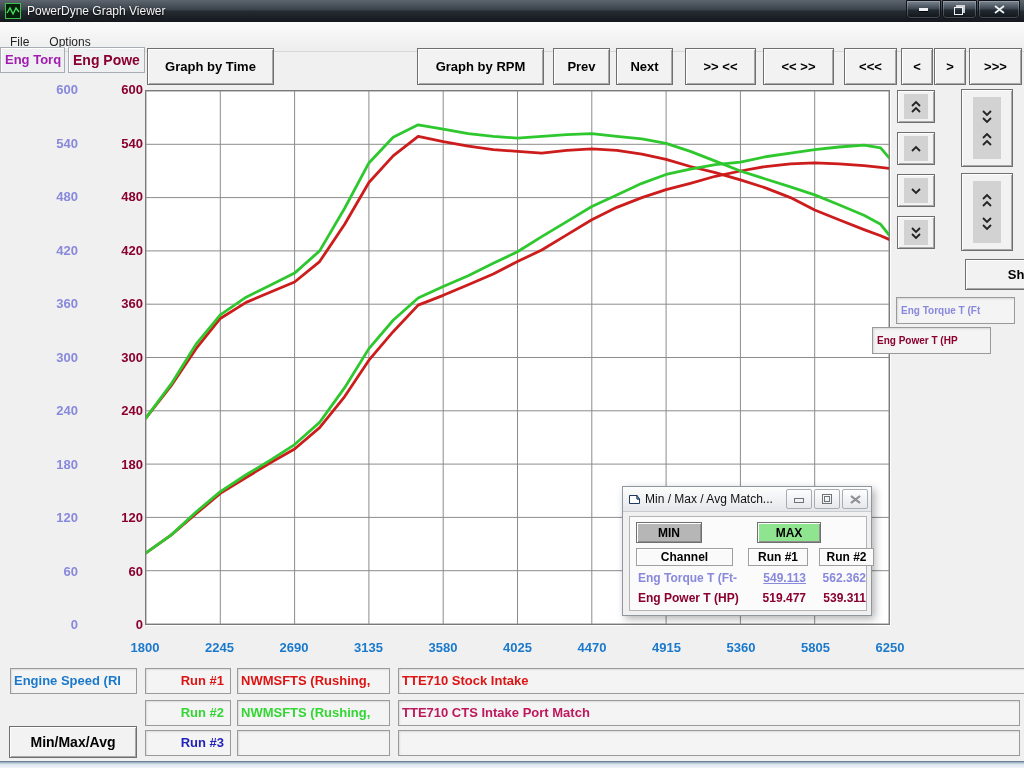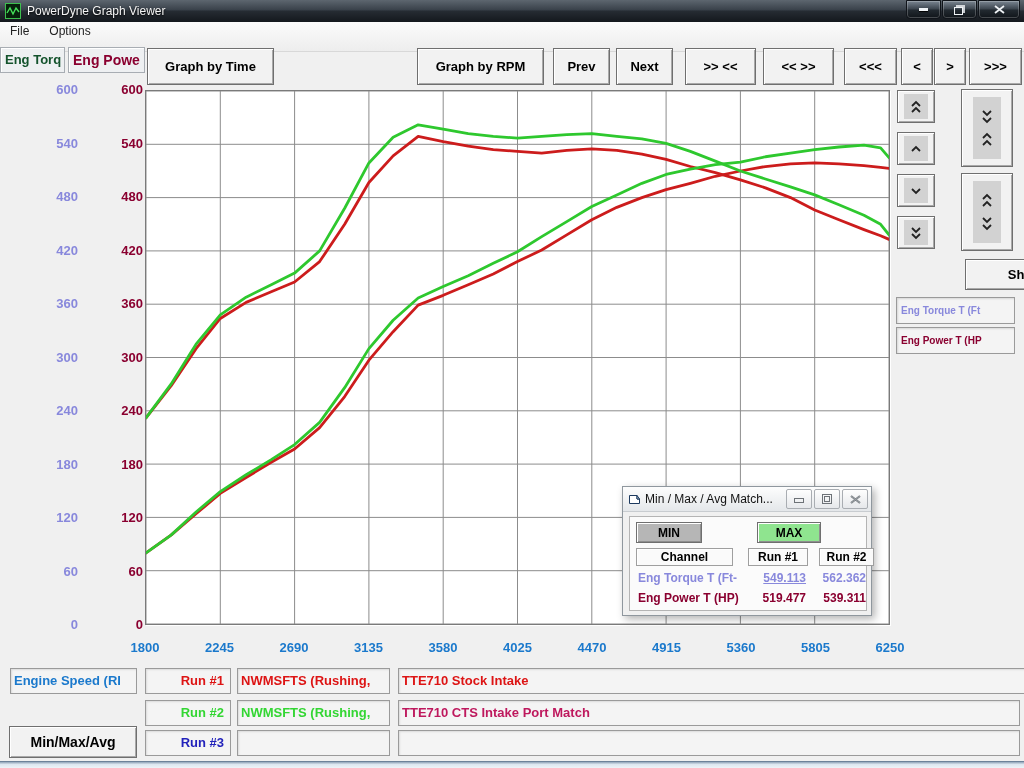--- a/index.html
+++ b/index.html
@@ -19,21 +19,21 @@
     box-shadow:inset 0 0 0 1px rgba(255,255,255,.22); border-radius:0 0 4px 4px;
     display:flex; align-items:center; justify-content:center; }
   .wb-min, .wb-max { width:35px; }
   .wb-close { width:42px; }
   .glyph-minbar { width:9px; height:3px; background:#f0f3f6; box-shadow:0 1px 1px #000; }
   .glyph-restore { width:9px; height:8px; border:1px solid #f0f3f6; box-shadow:2px -2px 0 -0px rgba(240,243,246,.8); margin:2px 0 0 -2px; }
 
   
   .menubar { position:absolute; left:0; top:22px; width:1024px; height:30px;
     background:linear-gradient(180deg,#fbfbfb,#ededed); border-bottom:1px solid #d8d8d8;
-    display:flex; align-items:flex-start; font-size:12px; color:#222; }
+    display:flex; align-items:flex-end; font-size:12px; color:#222; }
   .menu-item { padding:2px 10px; }
 
   
   .chanbox { position:absolute; height:26px; background:#eef0f2; border:1px solid #a8adb3;
     box-shadow:inset 1px 1px 0 #ffffff; font-weight:bold; font-size:13px;
     line-height:24px; padding-left:4px; white-space:nowrap; overflow:hidden; }
   .btn3d { position:absolute; background:#f2f2f2; border:1px solid #6f6f6f;
     box-shadow:inset 1px 1px 0 #ffffff, inset -1px -1px 0 #a9a9a9;
     font-weight:bold; font-size:13px; color:#000; display:flex; align-items:center; justify-content:center;
     white-space:nowrap; cursor:default; }
@@ -109,21 +109,21 @@
           </svg>
       </div>
     </div>
   </div>
 
   <div class="menubar">
     <span class="menu-item">File</span>
     <span class="menu-item">Options</span>
   </div>
 
-  <div class="chanbox" style="left:0; top:47px; width:65px; color:#14532d;">Eng Torq</div>
+  <div class="chanbox" style="left:0; top:47px; width:65px; color:#a21caf;">Eng Torq</div>
   <div class="chanbox" style="left:68px; top:47px; width:77px; color:#8a0030; font-size:14px;">Eng Powe</div>
   <div class="btn3d" style="left:147px; top:48px; width:127px; height:37px;">Graph by Time</div>
   <div class="btn3d" style="left:417px; top:48px; width:127px; height:37px;">Graph by RPM</div>
   <div class="btn3d" style="left:553px; top:48px; width:57px; height:37px;">Prev</div>
   <div class="btn3d" style="left:616px; top:48px; width:57px; height:37px;">Next</div>
   <div class="btn3d" style="left:685px; top:48px; width:71px; height:37px;">&gt;&gt; &lt;&lt;</div>
   <div class="btn3d" style="left:763px; top:48px; width:71px; height:37px;">&lt;&lt; &gt;&gt;</div>
   <div class="btn3d" style="left:844px; top:48px; width:53px; height:37px;">&lt;&lt;&lt;</div>
   <div class="btn3d" style="left:901px; top:48px; width:32px; height:37px;">&lt;</div>
   <div class="btn3d" style="left:934px; top:48px; width:32px; height:37px;">&gt;</div>
@@ -236,21 +236,21 @@
   </div>
   <div class="scrollbtn" style="left:961px; top:173px; width:52px; height:78px;">
     <div class="scroll-pad" style="width:28px; height:62px;">
       <svg width="12" height="40" viewBox="0 0 12 40">
           <path d="M2,7 L6,3 L10,7 M2,14 L6,10 L10,14 M2,26 L6,30 L10,26 M2,33 L6,37 L10,33" fill="none" stroke="#222" stroke-width="1.8"></path>
         </svg>
     </div>
   </div>
   <div class="btn3d" style="left:932px; top:259px; width:140px; height:31px;margin-left:33px;">Show All</div>
   <div class="legendbox" style="left:896px; top:297px; width:119px; color:#8888dc;">Eng Torque T (Ft</div>
-  <div class="legendbox" style="left:896px; top:327px; width:119px; color:#8a0030;">Eng Power T (HP</div>
+  <div class="legendbox" style="left:872px; top:327px; width:119px; color:#8a0030;">Eng Power T (HP</div>
 
   <div class="minmax">
     <div class="mm-titlebar">
       <svg width="13" height="13" viewBox="0 0 13 13" style="margin-left:5px;">
           <path d="M1.5,2.5 L9,2.5 L9,6 L11.5,6 L11.5,10.5 L1.5,10.5 Z" fill="#ffffff" stroke="#1d3a5f"></path>
           <path d="M9,2.5 L11.5,6 L9,6 Z" fill="#cfe0f2" stroke="#1d3a5f"></path>
         </svg>
       <span class="mm-title">Min / Max / Avg Match...</span>
       <div class="mm-btns">
         <div class="mm-b">

